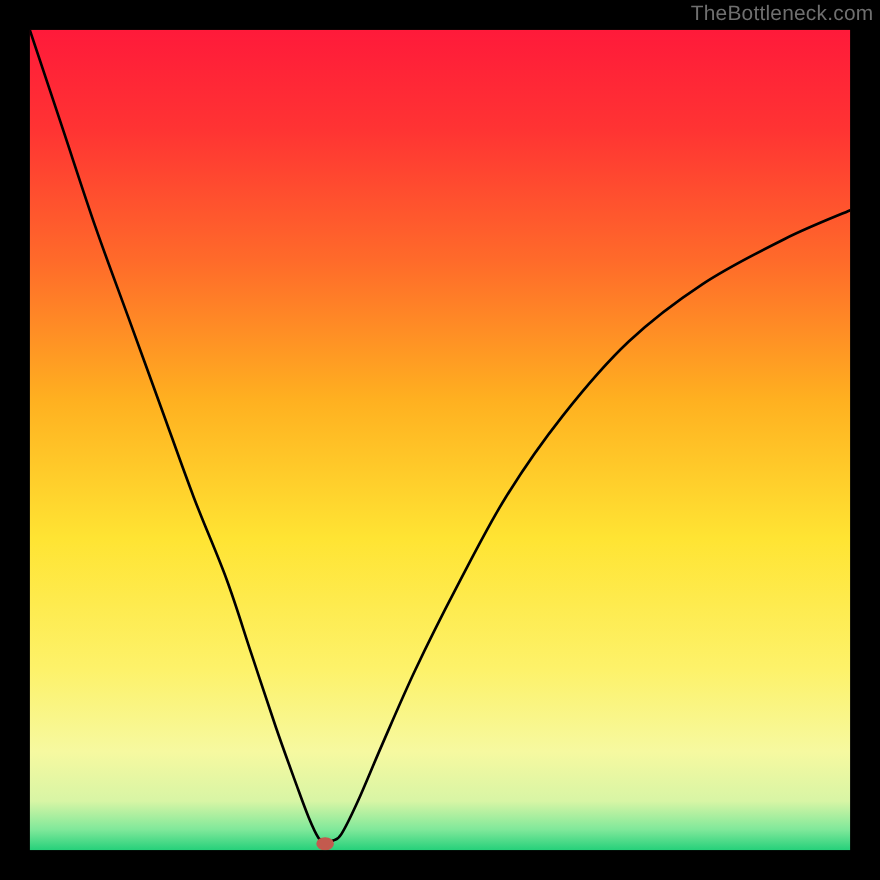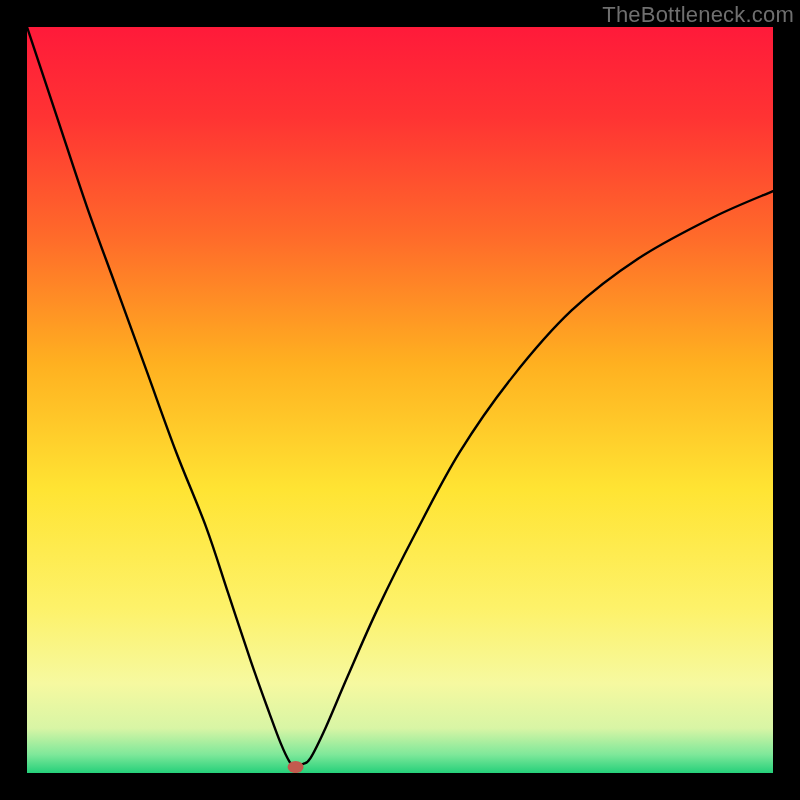--- a/index.html
+++ b/index.html
@@ -20,21 +20,21 @@
   }
   .plot {
     position: absolute;
     inset: 0;
   }
   .watermark {
     position: absolute;
     top: 2px;
     right: 6px;
     color: #6f6f6f;
-    font-size: 22px;
+    font-size: 19px;
     font-weight: 500;
     letter-spacing: 0.2px;
     user-select: none;
   }
 </style>
 </head>
 <body>
 
 <div class="frame">
   <svg class="plot" viewBox="0 0 746 746" preserveAspectRatio="none">

